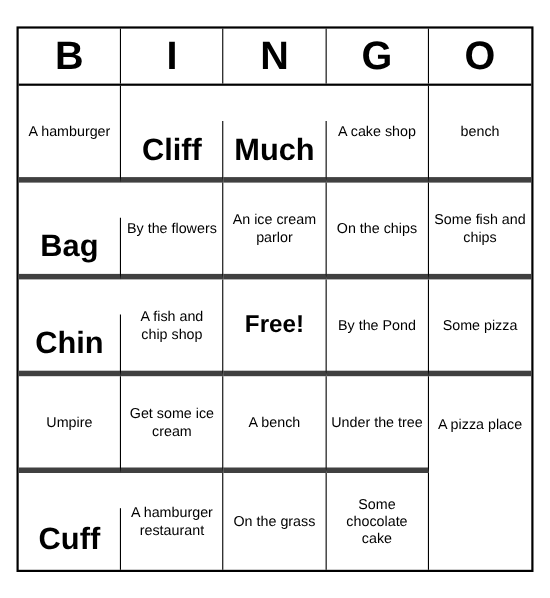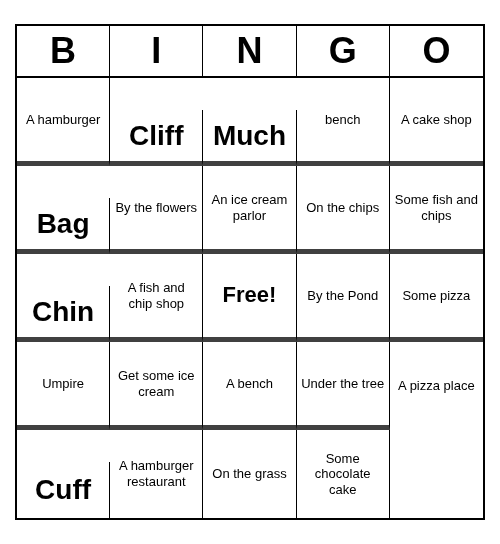--- a/index.html
+++ b/index.html
@@ -65,22 +65,22 @@
   <div class="bingo-header-cell">B</div>
       <div class="bingo-header-cell">I</div>
       <div class="bingo-header-cell">N</div>
       <div class="bingo-header-cell">G</div>
       <div class="bingo-header-cell">O</div>
     </div>
   <div class="bingo-grid">
   <div class="bingo-cell">A hamburger</div>
       <div class="bingo-cell large">Cliff</div>
       <div class="bingo-cell large">Much</div>
+      <div class="bingo-cell">A cake shop</div>
       <div class="bingo-cell">bench</div>
-      <div class="bingo-cell">A cake shop</div>
       <div class="bingo-cell large">Bag</div>
       <div class="bingo-cell">By the flowers</div>
       <div class="bingo-cell">An ice cream parlor</div>
       <div class="bingo-cell">On the chips</div>
       <div class="bingo-cell">Some fish and chips</div>
       <div class="bingo-cell large">Chin</div>
       <div class="bingo-cell">A fish and chip shop</div>
       <div class="bingo-cell free">Free!</div>
       <div class="bingo-cell">By the Pond</div>
       <div class="bingo-cell">Some pizza</div>

